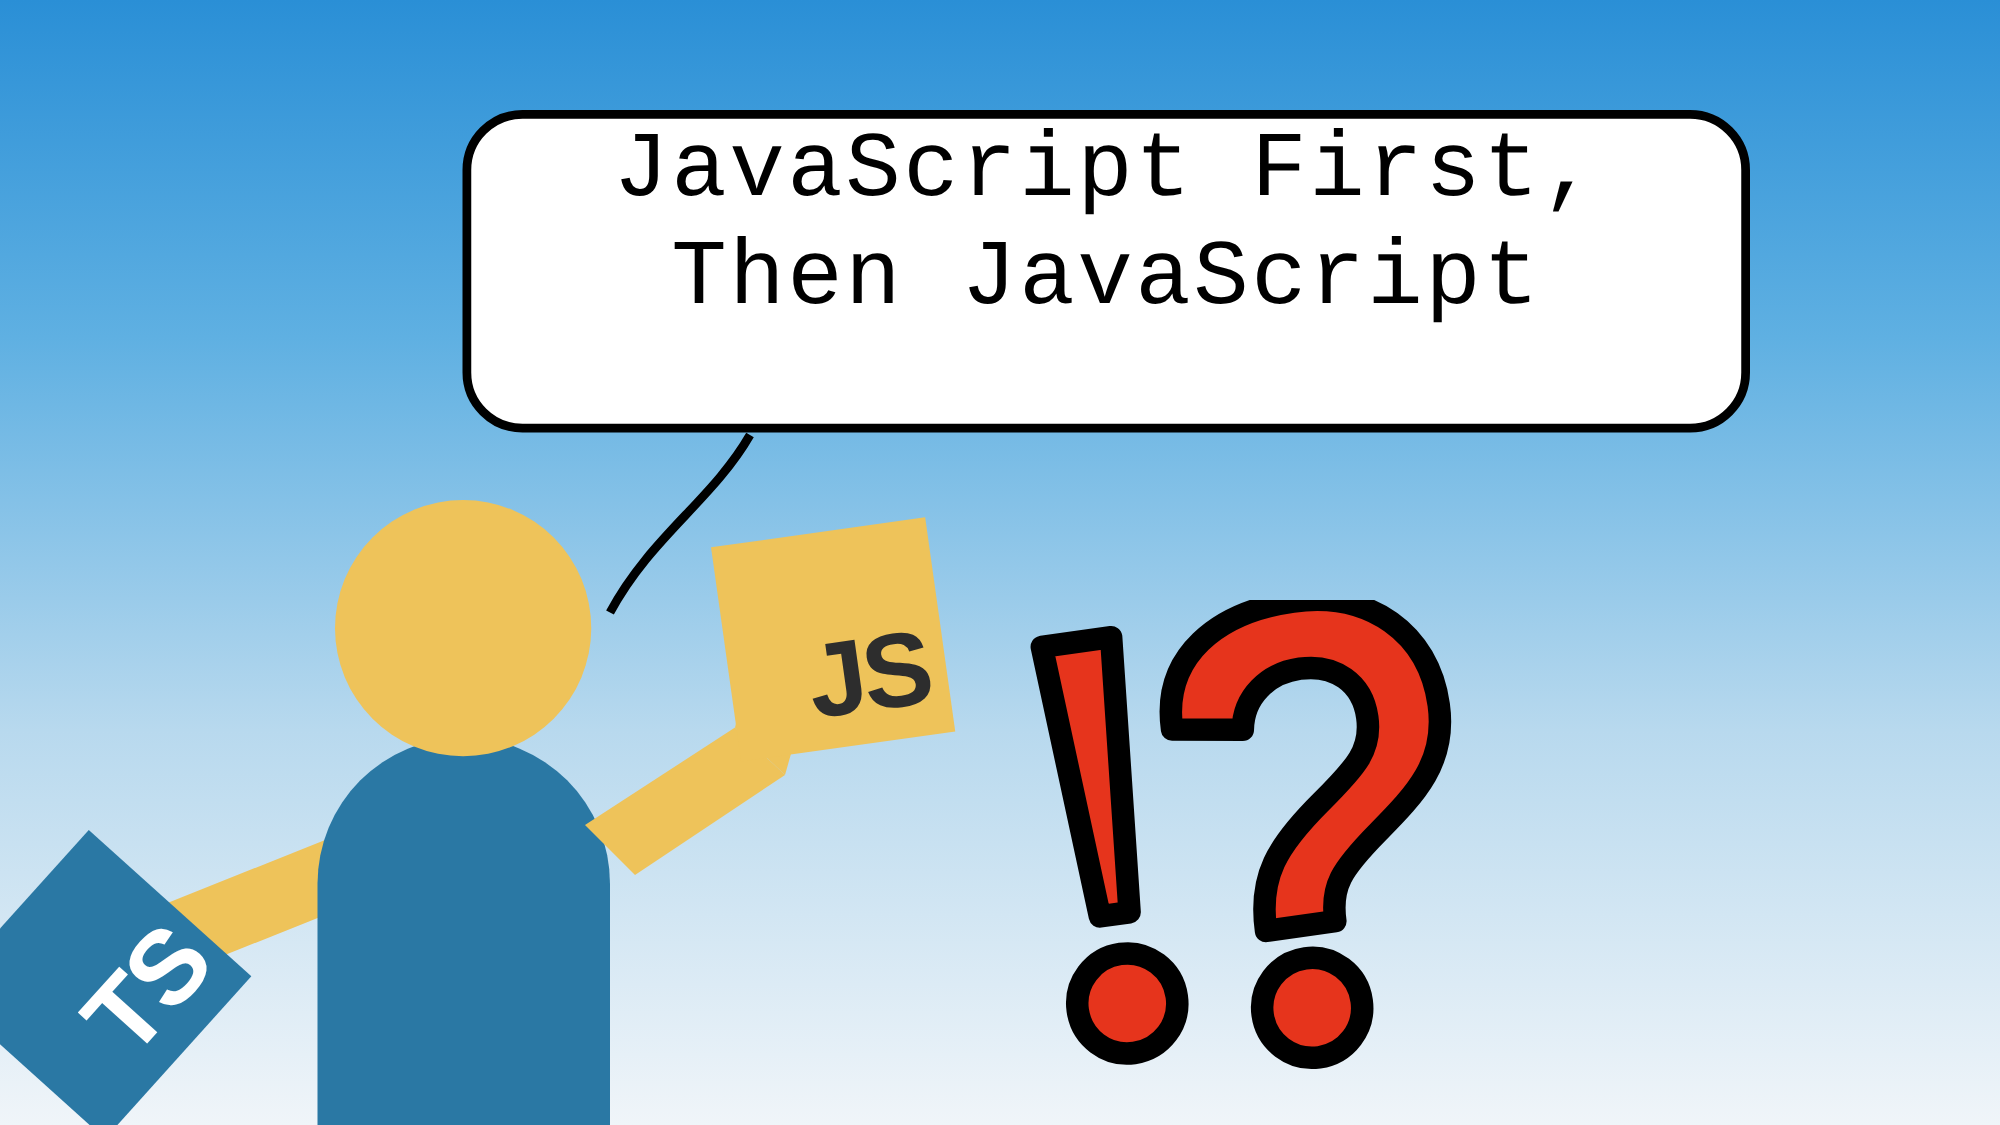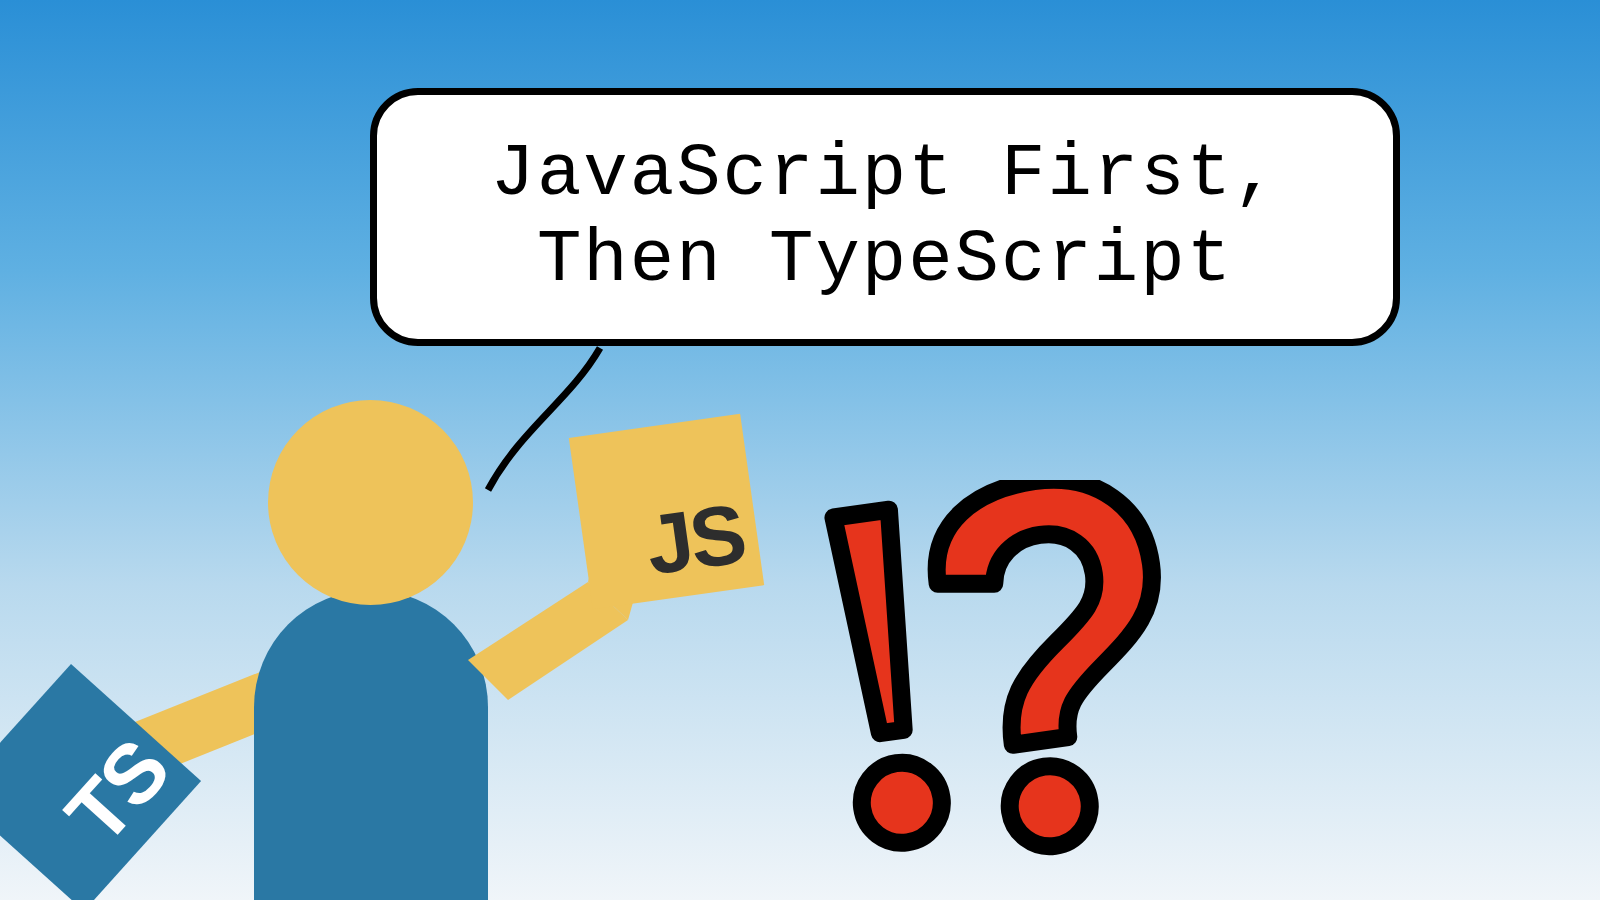--- a/index.html
+++ b/index.html
@@ -16,21 +16,20 @@
       top: 88px;
       left: 370px;
       width: 1030px;
       height: 258px;
       background: #fff;
       border: 7px solid #000;
       border-radius: 48px;
       display: flex;
       flex-direction: column;
       align-items: center;
-      justify-content: center;
       gap: 2px;
       z-index: 10;
     }
     .speech-line {
       font-size: 74px;
       font-weight: 500;
       letter-spacing: 2px;
       color: #000;
       white-space: nowrap;
     }
@@ -155,21 +154,21 @@
       height: 380px;
       z-index: 6;
       pointer-events: none;
     }
   </style>
 </head>
 <body>
 
 <div class="speech-bubble">
   <div class="speech-line">JavaScript First,</div>
-  <div class="speech-line">Then TypeScript</div>
+  <div class="speech-line">Then JavaScript</div>
 </div>
 
 <svg class="speech-tail" viewBox="0 0 150 160">
   <path d="M120 8 C 90 60, 40 90, 8 150"></path>
 </svg>
 
 <div class="character">
 
   <div class="arm-left">
     <svg width="320" height="260" viewBox="0 0 320 260">

